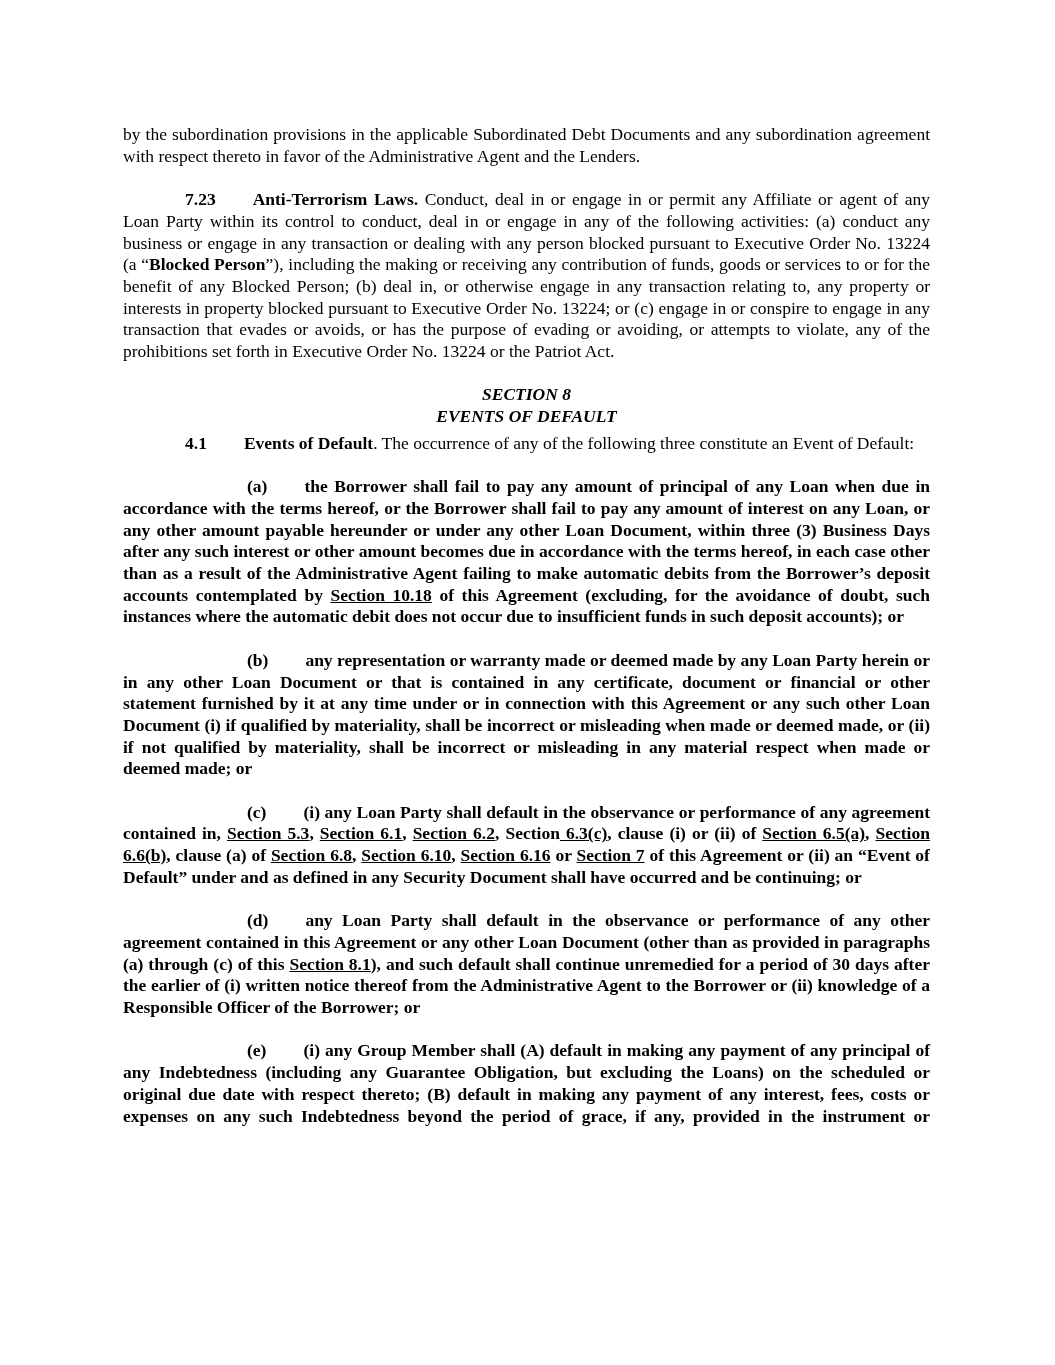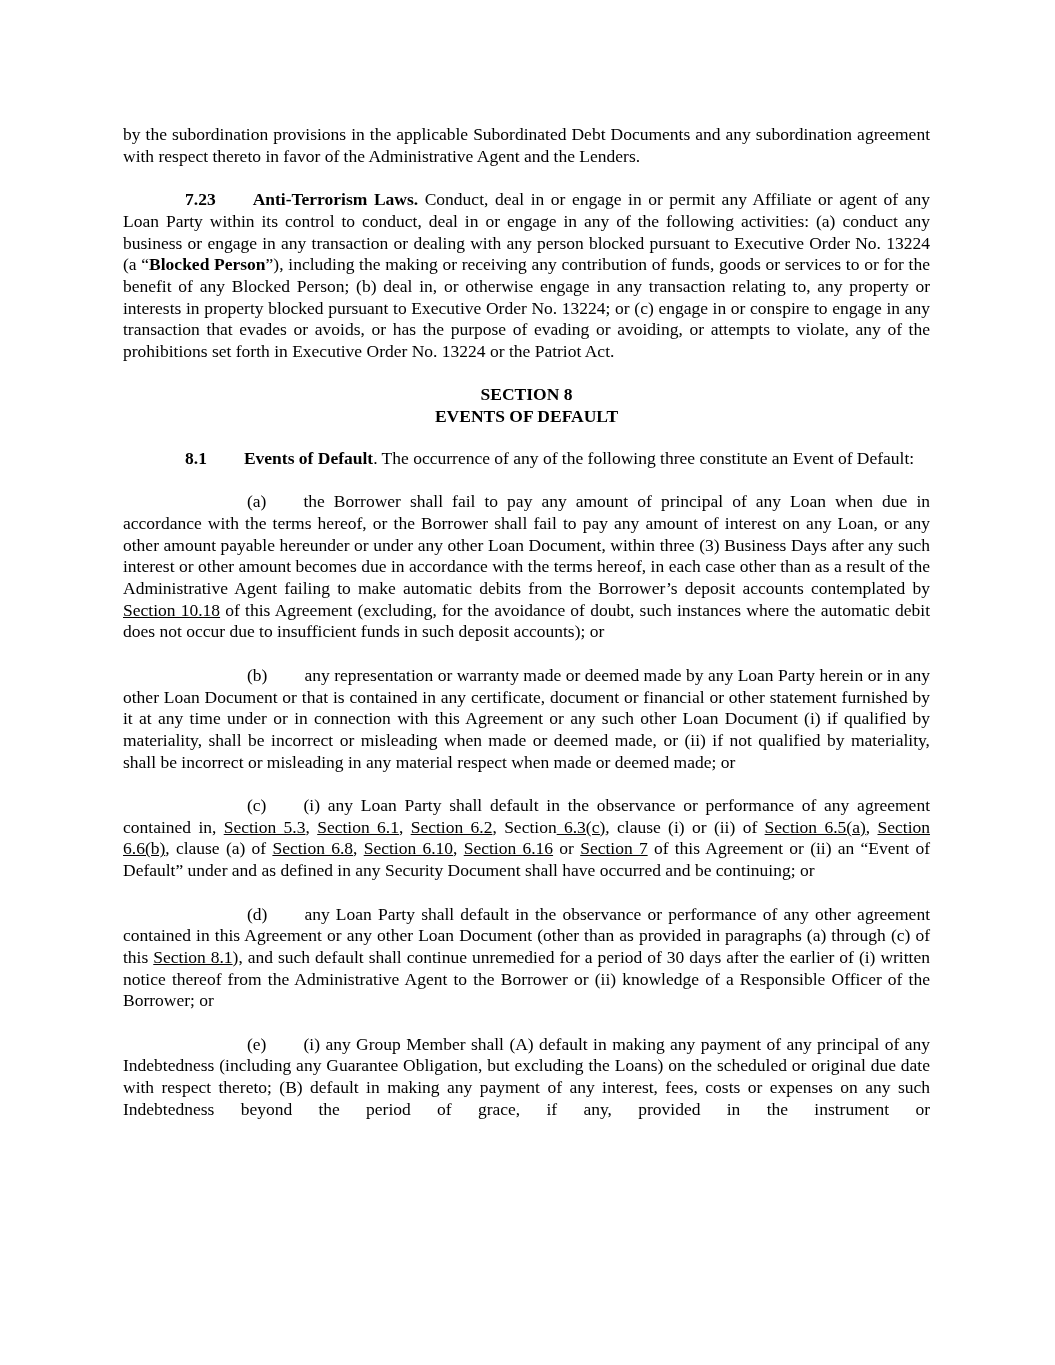--- a/index.html
+++ b/index.html
@@ -16,26 +16,27 @@
     color: #000000;
     padding: 124px 125px 80px 123px;
     font-size: 17.5px;
     line-height: 21.7px;
   }
   .para {
     text-align: justify;
     margin-bottom: 21.7px;
   }
   .indent1 { text-indent: 62px; }   
-  .indent2 { text-indent: 124px; }  
+  .indent2 { text-indent: 124px; font-weight: bold; }  
   .justify-last { text-align-last: justify; }
   .heading {
     text-align: center;
     font-weight: bold;
-    margin-bottom: 20px;
+    margin-bottom: 5px;
+    font-style: italic;
   }
   .heading-line { text-align: center; }
   .run-b  { font-weight: bold; margin-top: 15px; }
   .run-bi { font-weight: bold; }
   .run-u  { text-decoration: underline; }
   .run-tab { display: inline-block; width: 37px; }
 </style>
 </head>
 <body>
 
@@ -43,21 +44,21 @@
 
   <p class="para"><span class="run">by the subordination provisions in the applicable Subordinated Debt Documents and any subordination agreement with respect thereto in favor of the Administrative Agent and the Lenders.</span></p>
 
   <p class="para indent1"><span class="run run-b">7.23</span><span class="run run-tab"></span><span class="run run-b">Anti-Terrorism Laws.</span><span class="run"> Conduct, deal in or engage in or permit any Affiliate or agent of any Loan Party within its control to conduct, deal in or engage in any of the following activities: (a) conduct any business or engage in any transaction or dealing with any person blocked pursuant to Executive Order No. 13224 (a “</span><span class="run run-bi">Blocked Person</span><span class="run">”), including the making or receiving any contribution of funds, goods or services to or for the benefit of any Blocked Person; (b) deal in, or otherwise engage in any transaction relating to, any property or interests in property blocked pursuant to Executive Order No. 13224; or (c) engage in or conspire to engage in any transaction that evades or avoids, or has the purpose of evading or avoiding, or attempts to violate, any of the prohibitions set forth in Executive Order No. 13224 or the Patriot Act.</span></p>
 
   <div class="heading">
     <div class="heading-line">SECTION 8</div>
     <div class="heading-line">EVENTS OF DEFAULT</div>
   </div>
 
-  <p class="para indent1"><span class="run run-b">8.1</span><span class="run run-tab"></span><span class="run run-b">Events of Default</span><span class="run">. The occurrence of any of the following three constitute an Event of Default:</span></p>
+  <p class="para indent1"><span class="run run-b">4.1</span><span class="run run-tab"></span><span class="run run-b">Events of Default</span><span class="run">. The occurrence of any of the following three constitute an Event of Default:</span></p>
 
   <p class="para indent2"><span class="run">(a)</span><span class="run run-tab"></span><span class="run">the Borrower shall fail to pay any amount of principal of any Loan when due in accordance with the terms hereof, or the Borrower shall fail to pay any amount of interest on any Loan, or any other amount payable hereunder or under any other Loan Document, within three (3) Business Days after any such interest or other amount becomes due in accordance with the terms hereof, in each case other than as a result of the Administrative Agent failing to make automatic debits from the Borrower’s deposit accounts contemplated by </span><span class="run run-u">Section 10.18</span><span class="run"> of this Agreement (excluding, for the avoidance of doubt, such instances where the automatic debit does not occur due to insufficient funds in such deposit accounts); or</span></p>
 
   <p class="para indent2"><span class="run">(b)</span><span class="run run-tab"></span><span class="run">any representation or warranty made or deemed made by any Loan Party herein or in any other Loan Document or that is contained in any certificate, document or financial or other statement furnished by it at any time under or in connection with this Agreement or any such other Loan Document (i) if qualified by materiality, shall be incorrect or misleading when made or deemed made, or (ii) if not qualified by materiality, shall be incorrect or misleading in any material respect when made or deemed made; or</span></p>
 
   <p class="para indent2"><span class="run">(c)</span><span class="run run-tab"></span><span class="run">(i) any Loan Party shall default in the observance or performance of any agreement contained in, </span><span class="run run-u">Section 5.3</span><span class="run">, </span><span class="run run-u">Section 6.1</span><span class="run">, </span><span class="run run-u">Section 6.2</span><span class="run">, Section</span><span class="run run-u"> 6.3(c)</span><span class="run">, clause (i) or (ii) of </span><span class="run run-u">Section 6.5(a)</span><span class="run">, </span><span class="run run-u">Section 6.6(b)</span><span class="run">, clause (a) of </span><span class="run run-u">Section 6.8</span><span class="run">, </span><span class="run run-u">Section 6.10</span><span class="run">, </span><span class="run run-u">Section 6.16</span><span class="run"> or </span><span class="run run-u">Section 7</span><span class="run"> of this Agreement or (ii) an “Event of Default” under and as defined in any Security Document shall have occurred and be continuing; or</span></p>
 
   <p class="para indent2"><span class="run">(d)</span><span class="run run-tab"></span><span class="run">any Loan Party shall default in the observance or performance of any other agreement contained in this Agreement or any other Loan Document (other than as provided in paragraphs (a) through (c) of this </span><span class="run run-u">Section 8.1</span><span class="run">), and such default shall continue unremedied for a period of 30 days after the earlier of (i) written notice thereof from the Administrative Agent to the Borrower or (ii) knowledge of a Responsible Officer of the Borrower; or</span></p>
 
   <p class="para indent2 justify-last"><span class="run">(e)</span><span class="run run-tab"></span><span class="run">(i) any Group Member shall (A) default in making any payment of any principal of any Indebtedness (including any Guarantee Obligation, but excluding the Loans) on the scheduled or original due date with respect thereto; (B) default in making any payment of any interest, fees, costs or expenses on any such Indebtedness beyond the period of grace, if any, provided in the instrument or</span></p>

